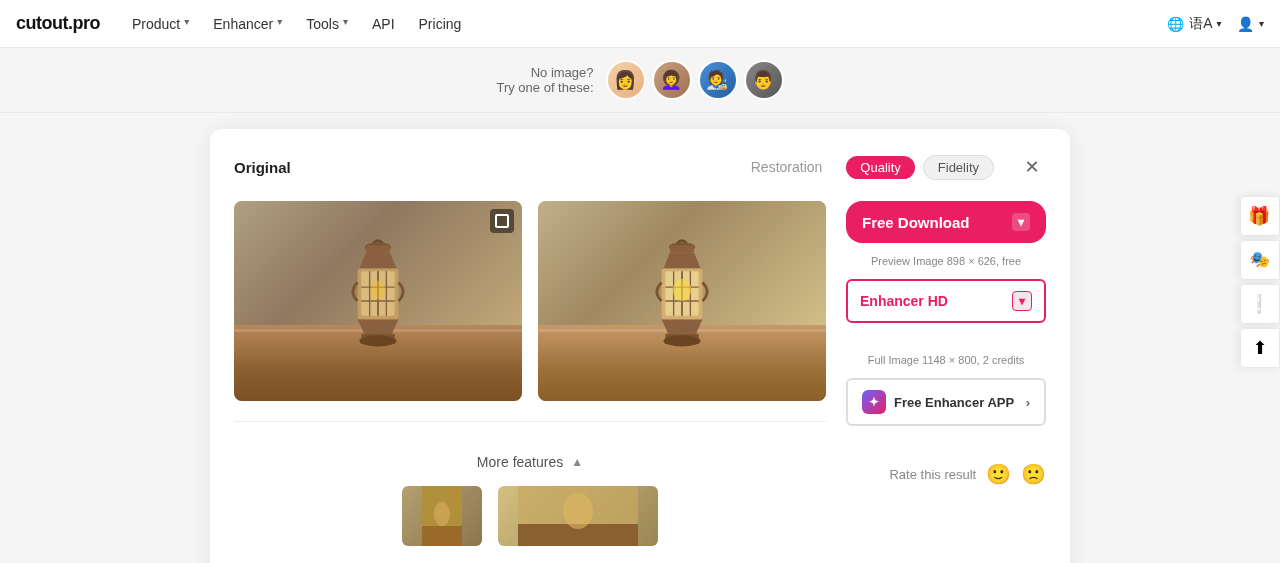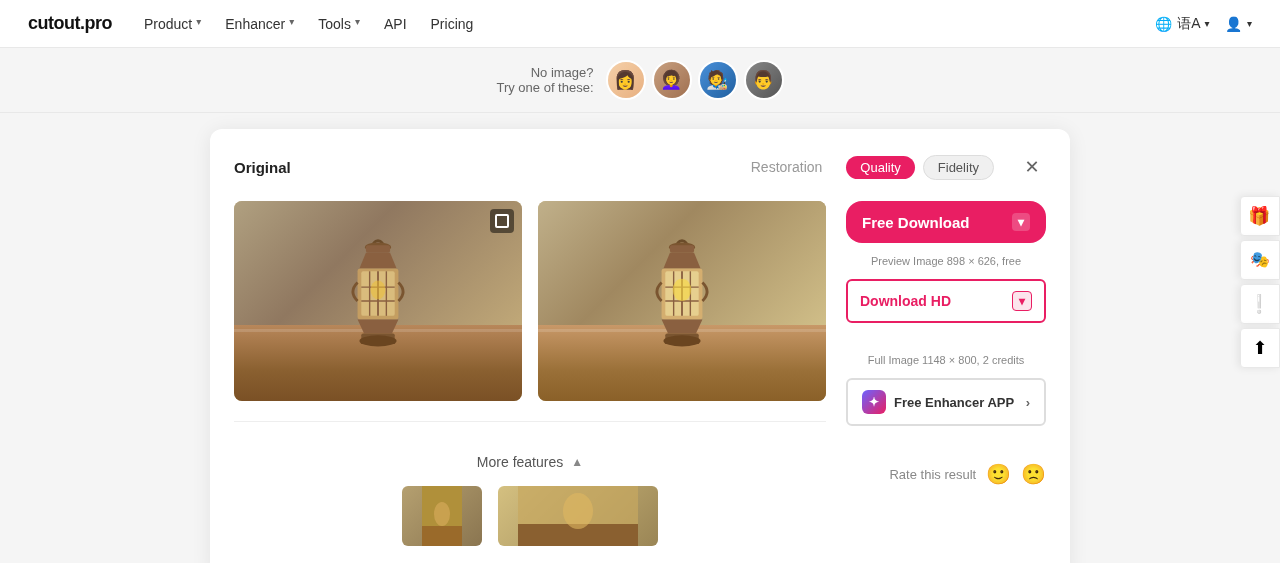--- a/index.html
+++ b/index.html
@@ -5,21 +5,21 @@
     * { margin: 0; padding: 0; box-sizing: border-box; }
     body { font-family: -apple-system, BlinkMacSystemFont, 'Segoe UI', sans-serif; background: #f5f5f5; width: 1280px; height: 563px; overflow: hidden; position: relative; }
 
     
     .navbar {
       background: #fff;
       border-bottom: 1px solid #e8e8e8;
       height: 48px;
       display: flex;
       align-items: center;
-      padding: 0 28px;
+      padding: 0 16px;
       position: fixed;
       top: 0; left: 0; right: 0;
       z-index: 100;
     }
     .nav-logo {
       font-size: 18px;
       font-weight: 700;
       color: #111;
       margin-right: 32px;
       letter-spacing: -0.5px;
@@ -607,21 +607,21 @@
       <div class="right-panel">
 
         <button class="btn-free-download">
           <span>Free Download</span>
           <span class="btn-dropdown-arrow">▾</span>
         </button>
 
         <div class="preview-info">Preview Image 898 × 626, free</div>
 
         <button class="btn-download-hd">
-          <span>Download HD</span>
+          <span>Enhancer HD</span>
           <span class="hd-dropdown">▾</span>
         </button>
 
         <div class="full-image-info">Full Image 1148 × 800, 2 credits</div>
 
         <button class="btn-enhancer">
           <div class="enhancer-icon">✦</div>
           <span>Free Enhancer APP</span>
           <span class="btn-enhancer-arrow">›</span>
         </button>

